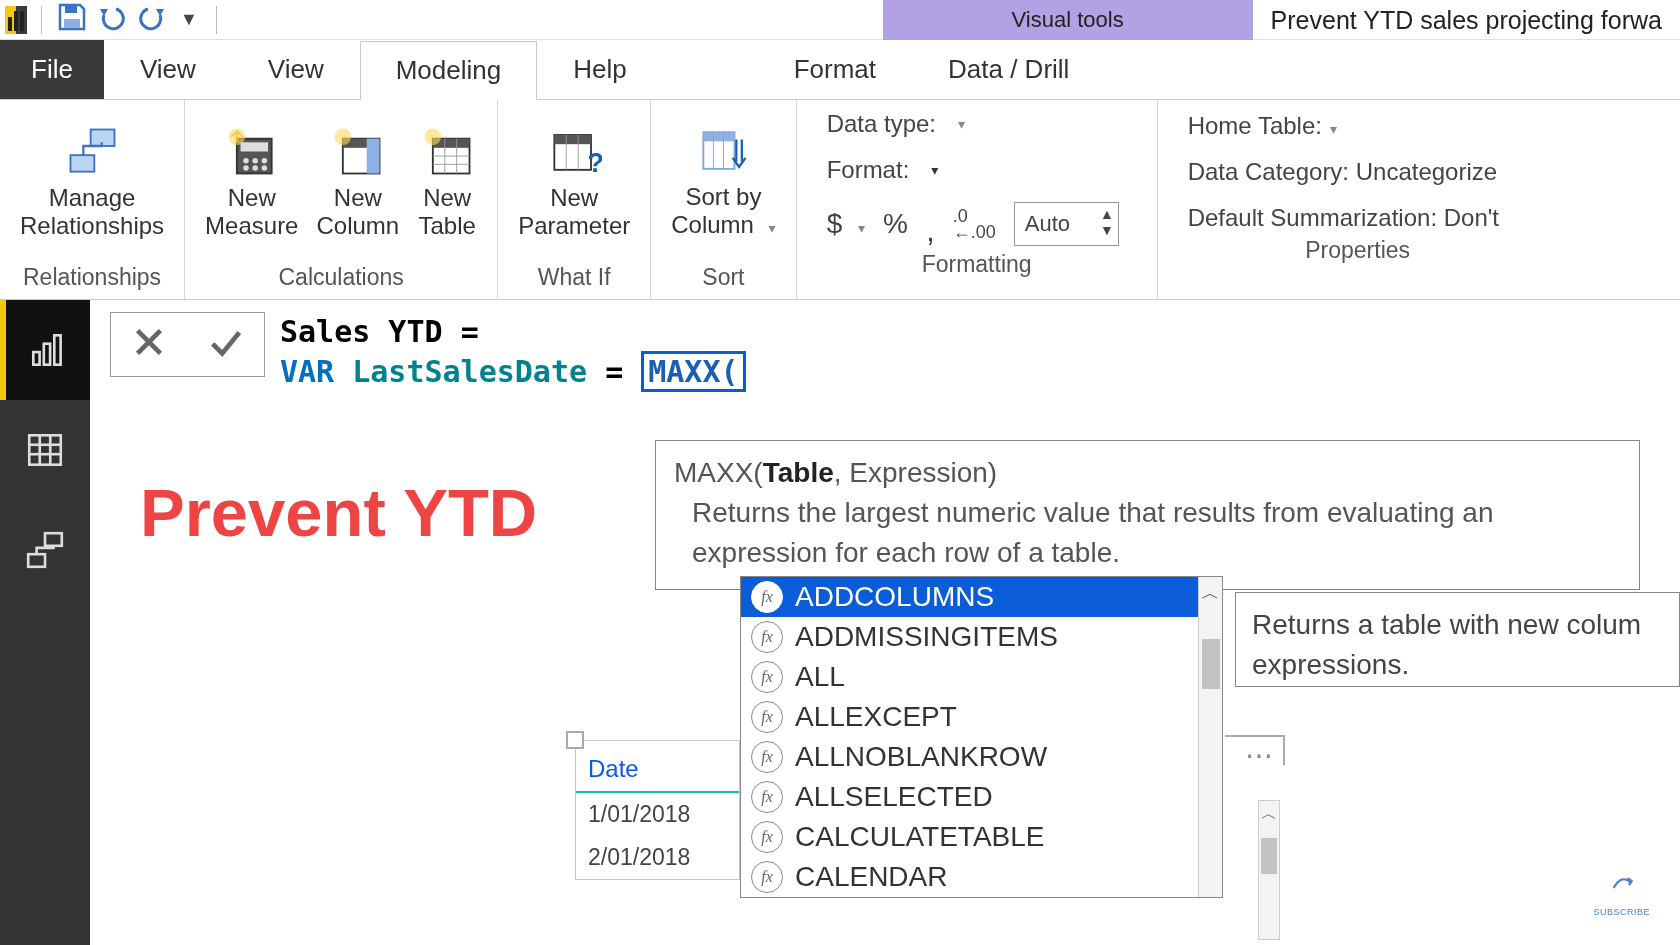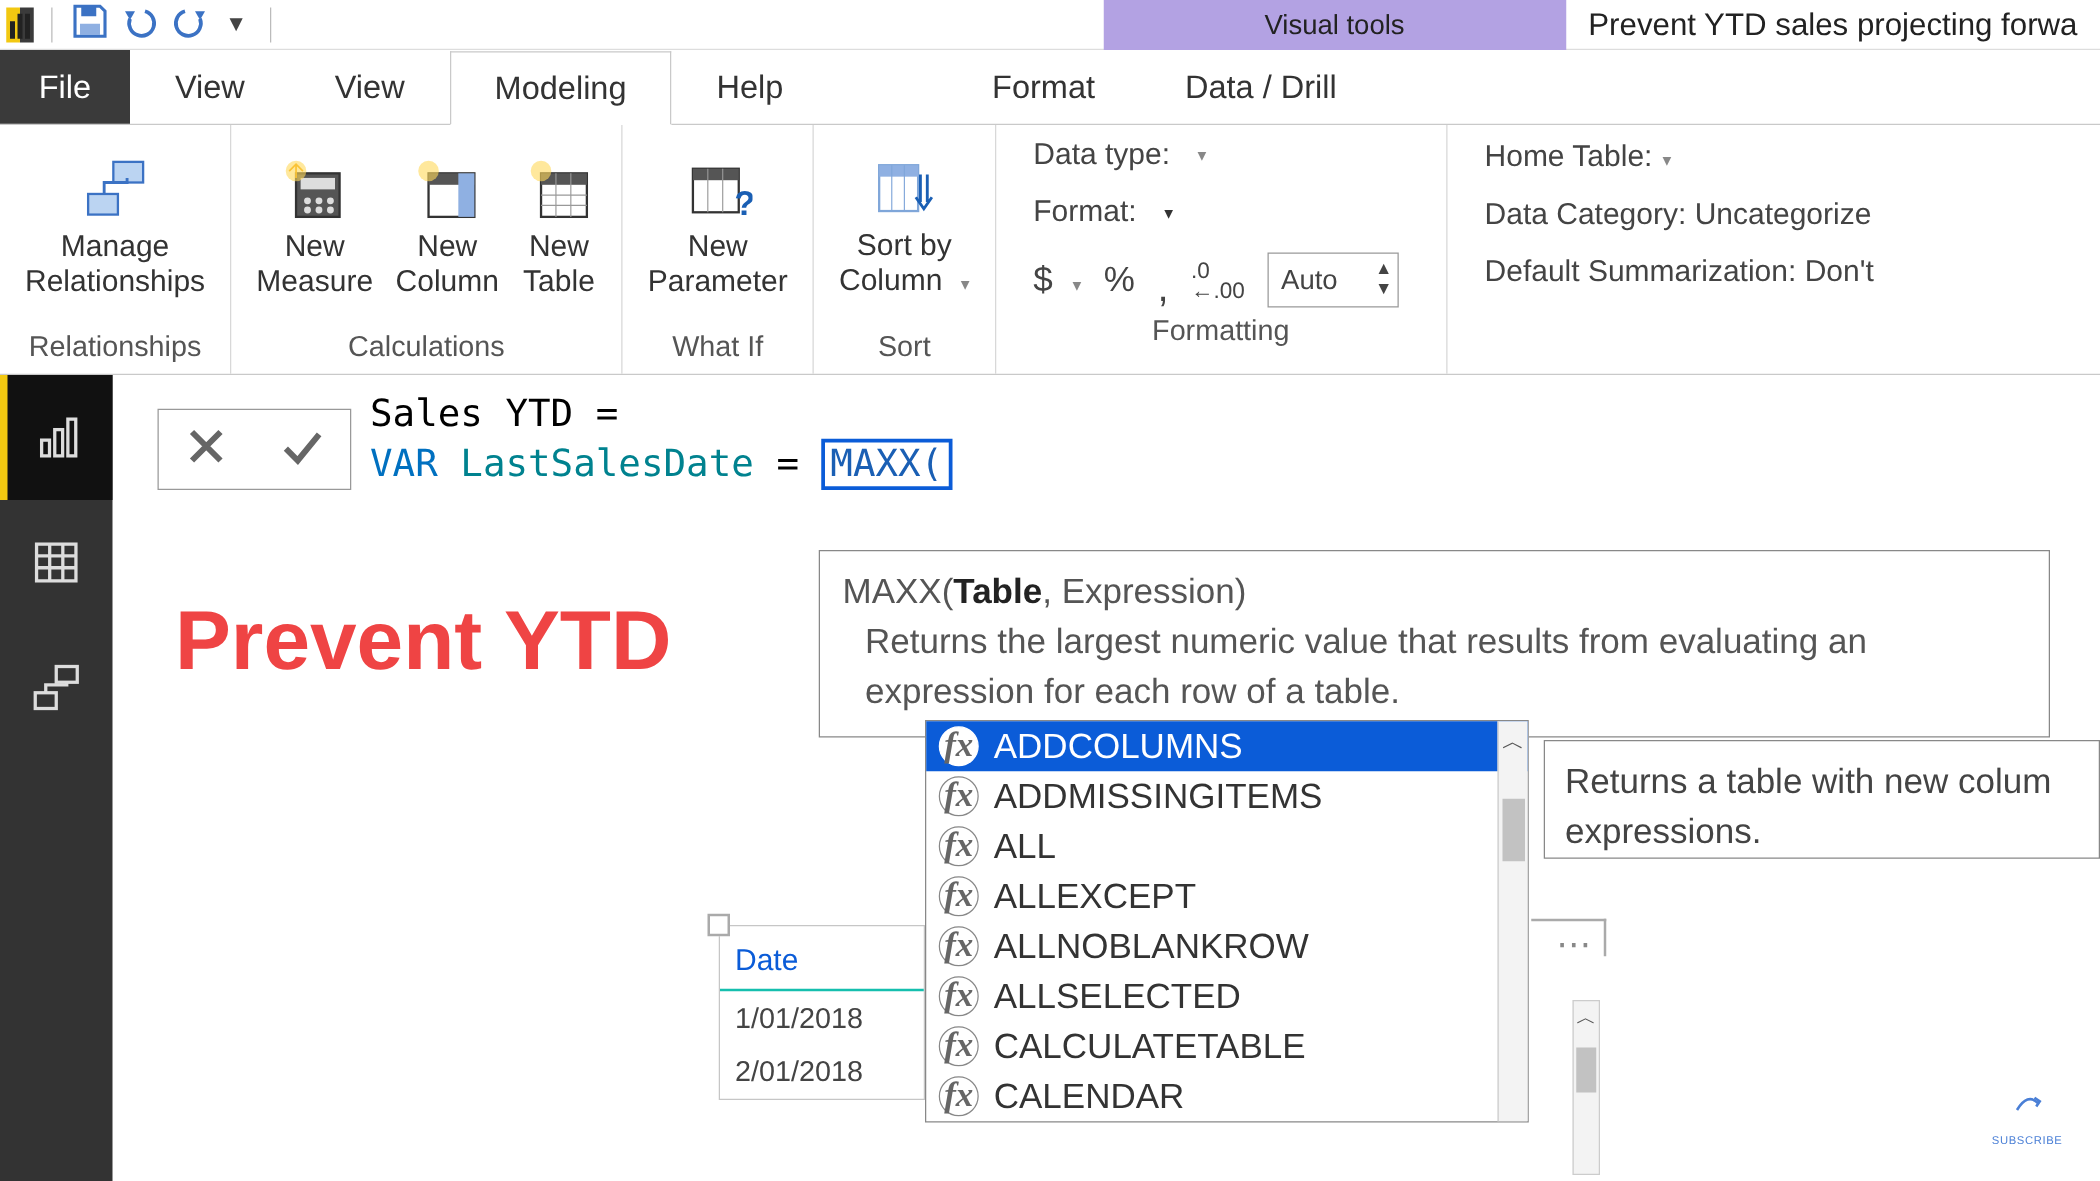--- a/index.html
+++ b/index.html
@@ -44,42 +44,42 @@
   .tri { display:inline-block; margin-left:8px; color:#888; font-size:14px; }
 
   
   .vnav { position:absolute; left:0; top:300px; bottom:0; width:90px; background:#333; display:flex; flex-direction:column; }
   .vbtn { height:100px; display:flex; align-items:center; justify-content:center; }
   .vbtn.active { background:#111; border-left:6px solid #F2C811; }
   .vbtn svg { width:42px; height:42px; stroke:#ddd; fill:none; stroke-width:2.5; }
 
   
   .fbar-area { position:absolute; left:90px; top:300px; right:0; }
-  .fbar { display:flex; align-items:flex-end; padding:12px 36px; gap:15px; }
+  .fbar { display:flex; align-items:flex-start; padding:12px 20px; gap:15px;font-weight:bold; }
   .fbar .ctrl-box { border:1px solid #999; width:155px; height:65px; display:flex; align-items:center; justify-content:space-around; }
   .fbar .ctrl-box svg { width:38px; height:38px; stroke:#666; stroke-width:5; fill:none; }
   .formula { font-family: Consolas, monospace; font-size:30px; line-height:40px; }
   .formula .kw { color:#0070C0; }
   .formula .varname { color:#00828F; }
   .formula .func { color:#1A5FB4; }
   .fn-highlight { border:3px solid #0B5CD8; padding:0 4px; background:#fff; }
 
   
   .page-title { position:absolute; left:140px; top:474px; font-size:67px; font-weight:900; font-family: Arial Black, Arial, sans-serif; color:#ef4444; white-space:nowrap; }
 
   
   .sig-help { position:absolute; left:655px; top:440px; width:985px; background:#fff; border:1px solid #888; padding:12px 18px 16px 18px; font-size:28px; line-height:40px; color:#555; }
   .sig-help .sig { color:#555; }
   .sig-help .sig .param { font-weight:bold; color:#222; }
 
   
   .intelli { position:absolute; left:740px; top:576px; width:483px; background:#fff; border:1px solid #888; }
   .intelli .row { display:flex; align-items:center; gap:12px; padding:4px 10px; font-size:28px; color:#333; }
   .intelli .row.sel { background:#0B5CD8; color:#fff; }
-  .intelli .fx { width:32px; height:32px; border:1.5px solid #888; border-radius:50%; display:flex; align-items:center; justify-content:center; font-style:italic; font-family: "Times New Roman", serif; font-size:28px; color:#666; flex-shrink:0; background:#fff;font-weight:bold; }
+  .intelli .fx { width:32px; height:32px; border:1.5px solid #888; border-radius:50%; display:flex; align-items:center; justify-content:center; font-style:italic; font-family: "Times New Roman", serif; font-size:16px; color:#666; flex-shrink:0; background:#fff; }
   .intelli .row.sel .fx { border-color:#fff; }
   .intelli .scrollbar { position:absolute; right:0; top:0; bottom:0; width:24px; background:#f3f3f3; border-left:1px solid #ccc; display:flex; flex-direction:column; align-items:center; }
   .intelli .scrollbar .arr { font-size:18px; color:#555; padding:4px 0;}
   .intelli .scrollbar .thumb { width:18px; height:50px; background:#c2c2c2; margin-top:30px; }
 
   
   .desc-panel { position:absolute; left:1235px; top:592px; right:0; background:#fff; border:1px solid #888; padding:12px 16px; font-size:28px; line-height:40px; color:#444; height:95px; overflow:hidden;}
 
   
   .date-table { position:absolute; left:575px; top:740px; width:165px; border:1px solid #c6c6c6; background:#fff; }
@@ -279,20 +279,21 @@
     </div>
     <div class="label">Formatting</div>
   </div>
 
   <div class="rgroup" style="border-right:none;">
     <div class="props-block">
       <div class="row"><span>Home Table:</span><span class="tri">▾</span></div>
       <div class="row"><span>Data Category: Uncategorize</span></div>
       <div class="row"><span>Default Summarization: Don't</span></div>
     </div>
+    <div class="label">Properties</div>
   </div>
 
 </div>
 
 <div class="vnav">
   <div class="vbtn active">
     <svg viewBox="0 0 40 40">
         <rect x="6" y="22" width="6" height="12"></rect>
         <rect x="16" y="14" width="6" height="20"></rect>
         <rect x="26" y="6" width="6" height="28"></rect>

